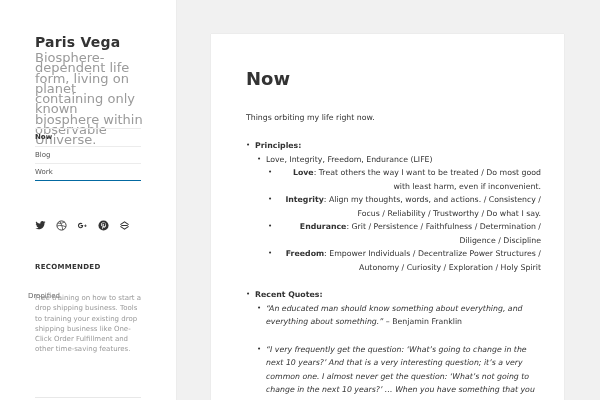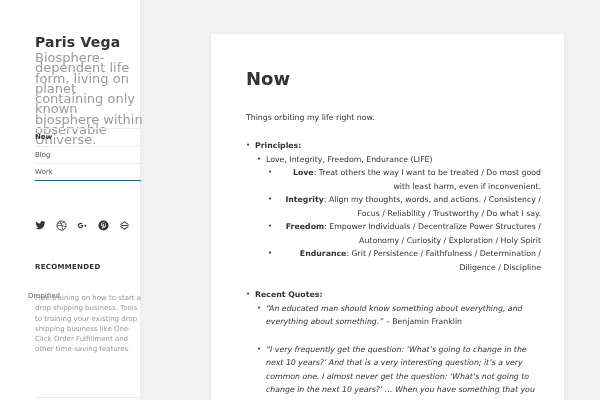--- a/index.html
+++ b/index.html
@@ -5,21 +5,21 @@
   * { box-sizing: border-box; margin: 0; padding: 0; }
   html, body { width: 600px; height: 400px; overflow: hidden; }
   body {
     background: #f1f1f1;
     font-family: "DejaVu Sans", sans-serif;
     color: #333;
     position: relative;
   }
   .sidebar {
     position: absolute; left: 0; top: 0;
-    width: 140px; height: 400px;
+    width: 176px; height: 400px;
     background: #fff;
     box-shadow: 0 0 1px rgba(0,0,0,0.12);
   }
   .site-title {
     position: absolute; left: 35px; top: 34px;
     font-size: 14px; font-weight: bold; color: #333;
     letter-spacing: 0.2px;
   }
   .site-desc {
     position: absolute; left: 35px; top: 53px; width: 110px;
@@ -153,22 +153,22 @@
 <div class="content">
   <ul class="l1">
     <li>
       <b>Principles:</b>
       <ul class="l2">
         <li>
           <span>Love, Integrity, Freedom, Endurance (LIFE)</span>
           <ul class="l3">
             <li><b>Love</b><span>: Treat others the way I want to be treated / Do most good with least harm, even if inconvenient.</span></li>
             <li><b>Integrity</b><span>: Align my thoughts, words, and actions. / Consistency / Focus / Reliability / Trustworthy / Do what I say.</span></li>
+            <li><b>Endurance</b><span>: Grit / Persistence / Faithfulness / Determination / Diligence / Discipline</span></li>
             <li><b>Freedom</b><span>: Empower Individuals / Decentralize Power Structures / Autonomy / Curiosity / Exploration / Holy Spirit</span></li>
-            <li><b>Endurance</b><span>: Grit / Persistence / Faithfulness / Determination / Diligence / Discipline</span></li>
           </ul>
         </li>
       </ul>
       <div class="gap"></div>
     </li>
     <li>
       <b>Recent Quotes:</b>
       <ul class="l2">
         <li><em>“An educated man should know something about everything, and everything about something.”</em><span> – Benjamin Franklin</span>
           <div class="quote-gap"></div>

